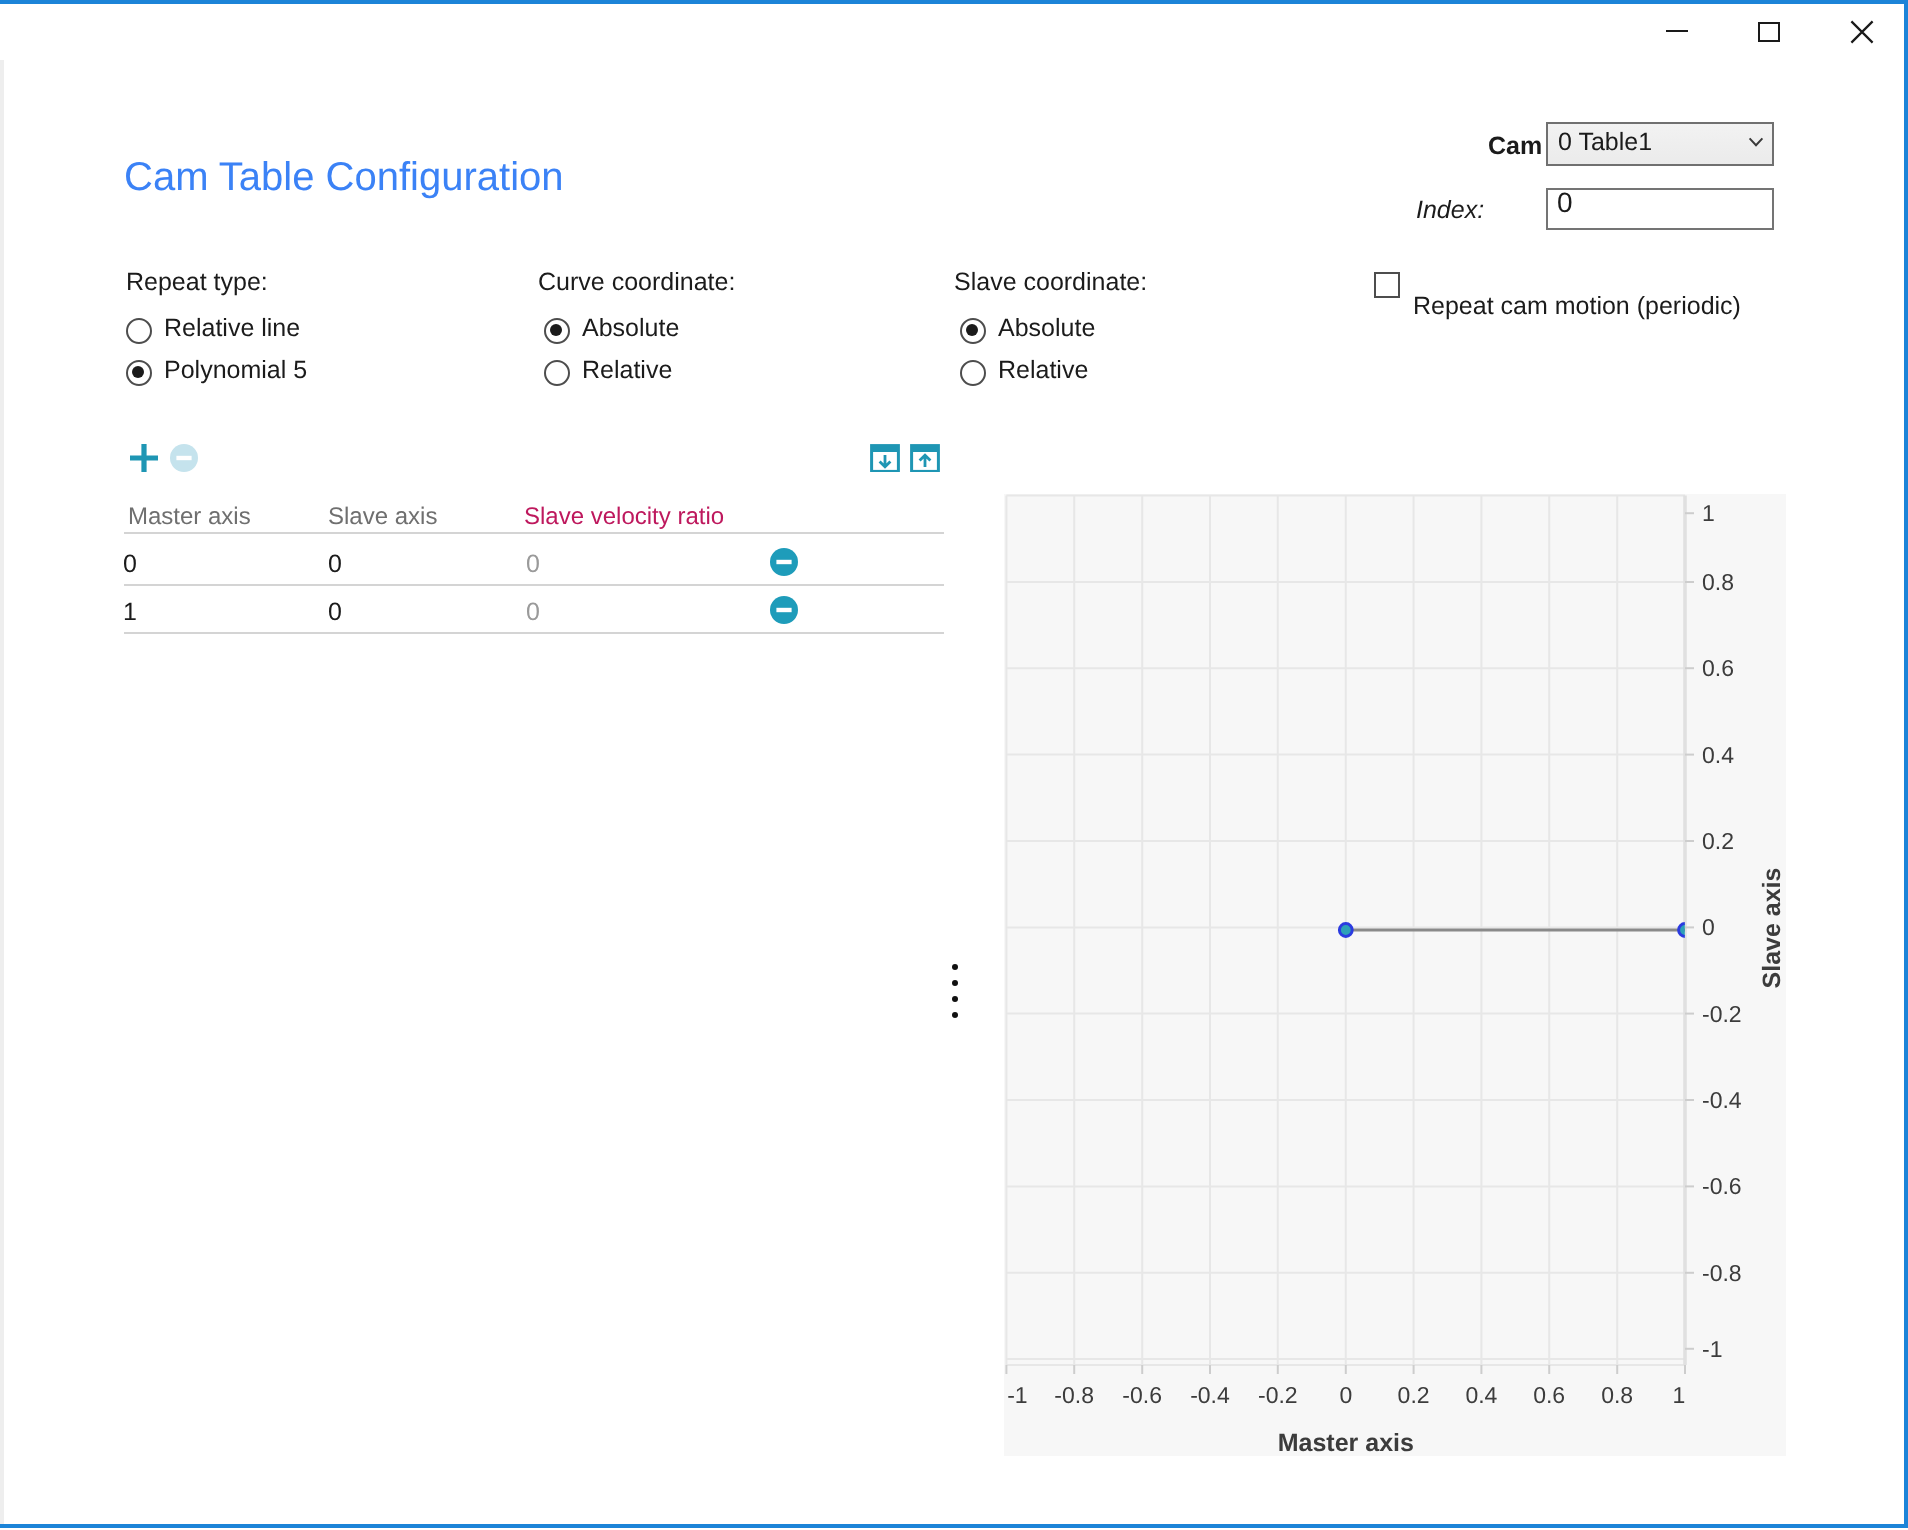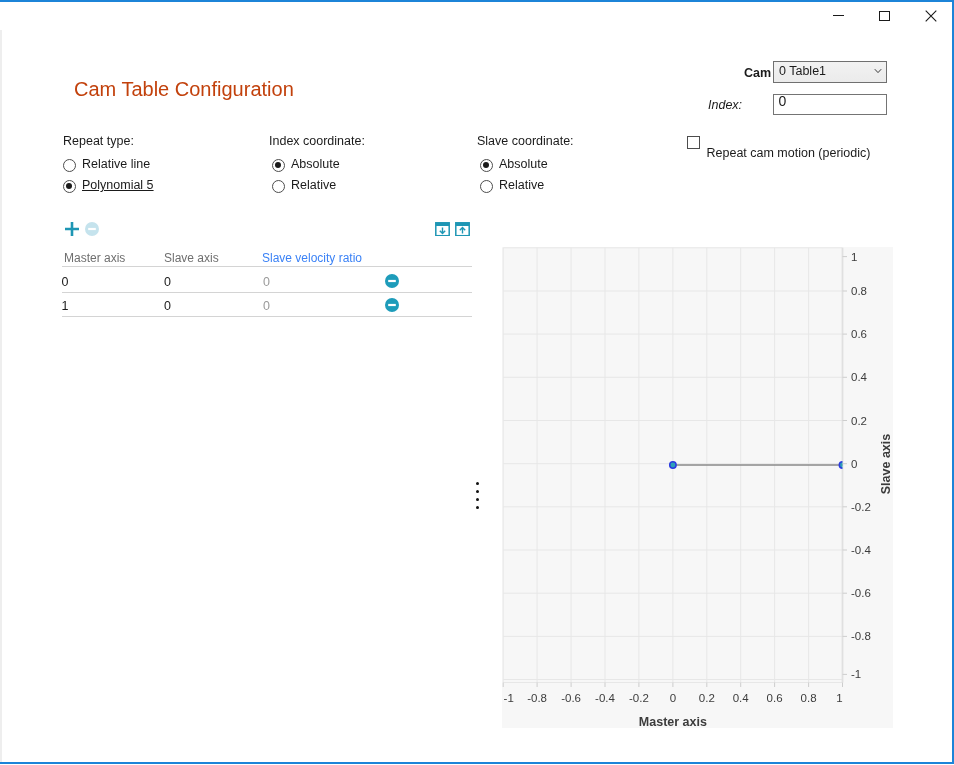--- a/index.html
+++ b/index.html
@@ -19,44 +19,44 @@
 <div class="abs" style="left:952px;top:0;width:2px;height:763px;background:#1c84d8;"></div>
 <div class="abs" style="left:0;top:761.5px;width:954px;height:2px;background:#1c84d8;"></div>
 <div class="abs" style="left:0;top:30px;width:1.5px;height:732px;background:#eeeeee;"></div>
 
 <div class="abs" style="left:833px;top:15px;width:11px;height:1.2px;background:#1a1a1a;"></div>
 <div class="abs" style="left:879px;top:10.5px;width:8.5px;height:8.5px;border:1.2px solid #1a1a1a;"></div>
 <svg class="abs" style="left:924.5px;top:9.5px;" width="12" height="12" viewBox="0 0 12 12">
   <path d="M0.7,0.7 L11.3,11.3 M11.3,0.7 L0.7,11.3" stroke="#1a1a1a" stroke-width="1.1" fill="none"></path>
 </svg>
 
-<div class="abs" style="left:62px;top:78px;font-size:20px;color:#c2410c;margin-left:12px;">Cam Table Configuration</div>
+<div class="abs" style="left:62px;top:78px;font-size:20px;color:#3b82f6;">Cam Table Configuration</div>
 
 <div class="abs lbl" style="left:744px;top:66px;font-weight:bold;">Cam table:</div>
 <div class="abs" style="left:773px;top:61px;width:111.5px;height:19.5px;border:1px solid #707070;background:linear-gradient(#f2f2f2,#ebebeb);"></div>
 <div class="abs lbl" style="left:779px;top:64px;">0 Table1</div>
 <svg class="abs" style="left:874px;top:68px;" width="8" height="6" viewBox="0 0 8 6">
   <path d="M0.8,1.2 L4,4.6 L7.2,1.2" stroke="#3a3a3a" stroke-width="1" fill="none"></path>
 </svg>
 
 <div class="abs lbl" style="left:708px;top:98px;font-style:italic;">Index:</div>
 <div class="abs" style="left:773px;top:94px;width:111.5px;height:18.5px;border:1px solid #747474;background:#fff;"></div>
 <div class="abs lbl" style="left:778.5px;top:94px;font-size:14px;">0</div>
 
 <div class="abs lbl" style="left:63px;top:134px;">Repeat type:</div>
-<div class="abs lbl" style="left:269px;top:134px;">Index coordinate:</div>
+<div class="abs lbl" style="left:269px;top:134px;">Curve coordinate:</div>
 <div class="abs lbl" style="left:477px;top:134px;">Slave coordinate:</div>
 
 <div class="abs" style="left:687px;top:136px;width:11px;height:11px;border:1px solid #4d4d4d;background:#fff;"></div>
 <div class="abs lbl" style="left:706.5px;top:146px;">Repeat cam motion (periodic)</div>
 
 <div class="abs radio" style="left:62.5px;top:158.5px;"></div>
 <div class="abs lbl" style="left:82px;top:157px;">Relative line</div>
 <div class="abs radio sel" style="left:62.5px;top:179.5px;"></div>
-<div class="abs lbl" style="left:82px;top:178px;text-decoration:underline;">Polynomial 5</div>
+<div class="abs lbl" style="left:82px;top:178px;">Polynomial 5</div>
 
 <div class="abs radio sel" style="left:271.5px;top:158.5px;"></div>
 <div class="abs lbl" style="left:291px;top:157px;">Absolute</div>
 <div class="abs radio" style="left:271.5px;top:179.5px;"></div>
 <div class="abs lbl" style="left:291px;top:178px;">Relative</div>
 
 <div class="abs radio sel" style="left:479.5px;top:158.5px;"></div>
 <div class="abs lbl" style="left:499px;top:157px;">Absolute</div>
 <div class="abs radio" style="left:479.5px;top:179.5px;"></div>
 <div class="abs lbl" style="left:499px;top:178px;">Relative</div>
@@ -74,21 +74,21 @@
   <path d="M7.5,5.5 L7.5,11 M4.8,8.7 L7.5,11.4 L10.2,8.7" stroke="#1e96b4" stroke-width="1.4" fill="none"></path>
 </svg>
 <svg class="abs" style="left:455.2px;top:221.5px;" width="15" height="14.5" viewBox="0 0 15 14.5">
   <rect x="0.8" y="0.8" width="13.4" height="12.9" fill="none" stroke="#1e96b4" stroke-width="1.5"></rect>
   <rect x="0.8" y="0.8" width="13.4" height="3.2" fill="#1e96b4"></rect>
   <path d="M7.5,11.5 L7.5,6 M4.8,8.3 L7.5,5.6 L10.2,8.3" stroke="#1e96b4" stroke-width="1.4" fill="none"></path>
 </svg>
 
 <div class="abs" style="left:64px;top:251px;font-size:12px;color:#6f6f6f;">Master axis</div>
 <div class="abs" style="left:164px;top:251px;font-size:12px;color:#6f6f6f;">Slave axis</div>
-<div class="abs" style="left:262px;top:251px;font-size:12px;color:#3b82f6;">Slave velocity ratio</div>
+<div class="abs" style="left:262px;top:251px;font-size:12px;color:#be185d;">Slave velocity ratio</div>
 <div class="abs hline" style="left:62px;top:266px;width:410px;"></div>
 <div class="abs lbl" style="left:61.5px;top:275px;">0</div>
 <div class="abs lbl" style="left:164px;top:275px;">0</div>
 <div class="abs lbl" style="left:263px;top:275px;color:#9a9a9a;">0</div>
 <svg class="abs" style="left:385px;top:274px;" width="14" height="14" viewBox="0 0 14 14">
   <circle cx="7" cy="7" r="7" fill="#1e9cba"></circle>
     <rect x="3.2" y="5.9" width="7.6" height="2.2" fill="#fff"></rect>
 </svg>
 <div class="abs hline" style="left:62px;top:291.5px;width:410px;"></div>
 <div class="abs lbl" style="left:61.5px;top:299px;">1</div>

